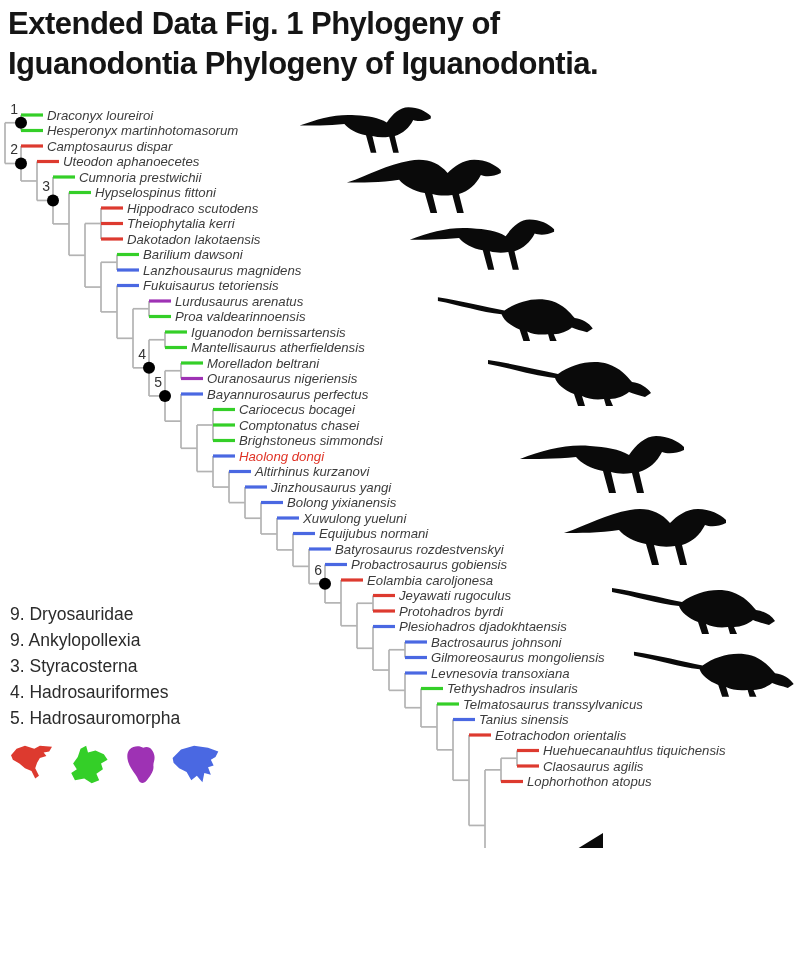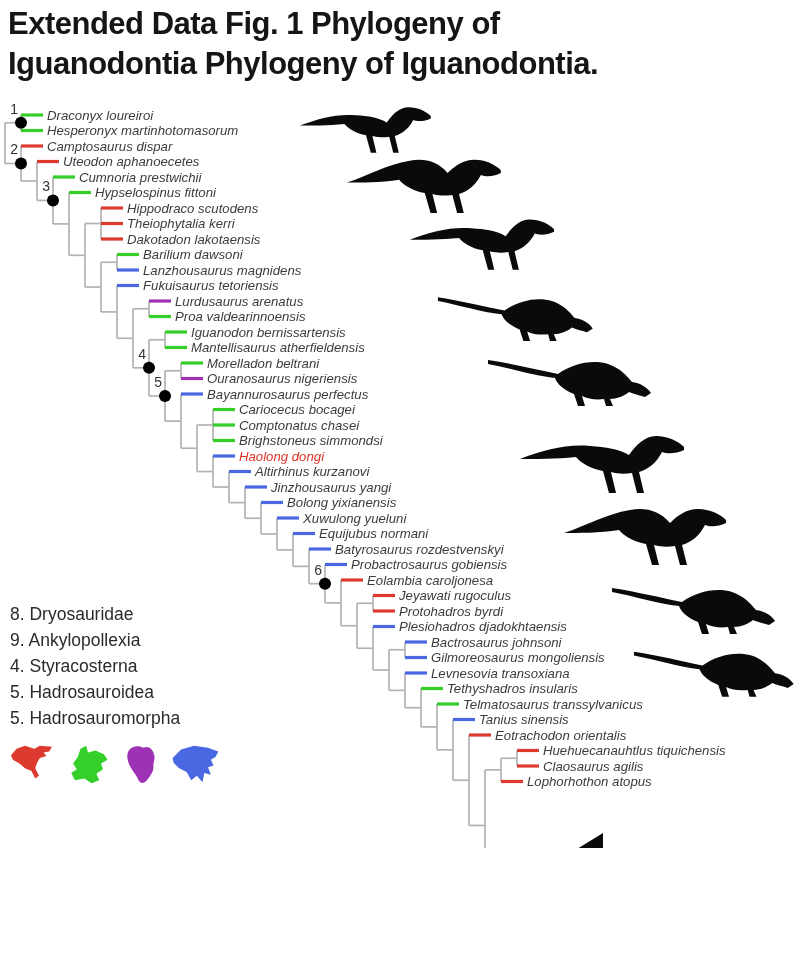--- a/index.html
+++ b/index.html
@@ -229,24 +229,24 @@
         <circle cx="149" cy="367.8455521762371" r="6" fill="#000000"></circle>
         <text x="146" y="358.8455521762371" font-size="14" text-anchor="end" fill="#333333">4</text>
         <circle cx="53" cy="200.4468055027537" r="6" fill="#000000"></circle>
         <text x="50" y="191.4468055027537" font-size="14" text-anchor="end" fill="#333333">3</text>
         <circle cx="21" cy="163.48670137568843" r="6" fill="#000000"></circle>
         <text x="18" y="154.48670137568843" font-size="14" text-anchor="end" fill="#333333">2</text>
       </g>
   </svg>
 
   <div class="legend" id="legend">
-      <div>8. Dryosauridae</div>
+      <div>9. Dryosauridae</div>
       <div>9. Ankylopollexia</div>
-      <div>4. Styracosterna</div>
-      <div>5. Hadrosauroidea</div>
+      <div>3. Styracosterna</div>
+      <div>4. Hadrosauriformes</div>
       <div>5. Hadrosauromorpha</div>
     </div>
 
   <div class="continents" id="continents">
     <svg width="47" height="41" viewBox="0 0 50 44">
       <path d="M3,12 L9,5 L18,2 L28,5 L34,2 L47,3 L44,8 L38,9 L41,13 L34,15 L31,20 L29,26 L33,34 L29,37 L25,29 L18,26 L12,21 L5,17 Z" fill="#dd3a2f"></path>
     </svg>
     <svg width="44" height="41" viewBox="0 0 46 44">
       <path d="M12,14 L15,5 L21,2 L23,9 L31,7 L40,11 L44,17 L37,21 L39,27 L32,32 L35,39 L27,42 L19,37 L9,39 L5,31 L11,27 L7,21 Z" fill="#34cf28"></path>
     </svg>

